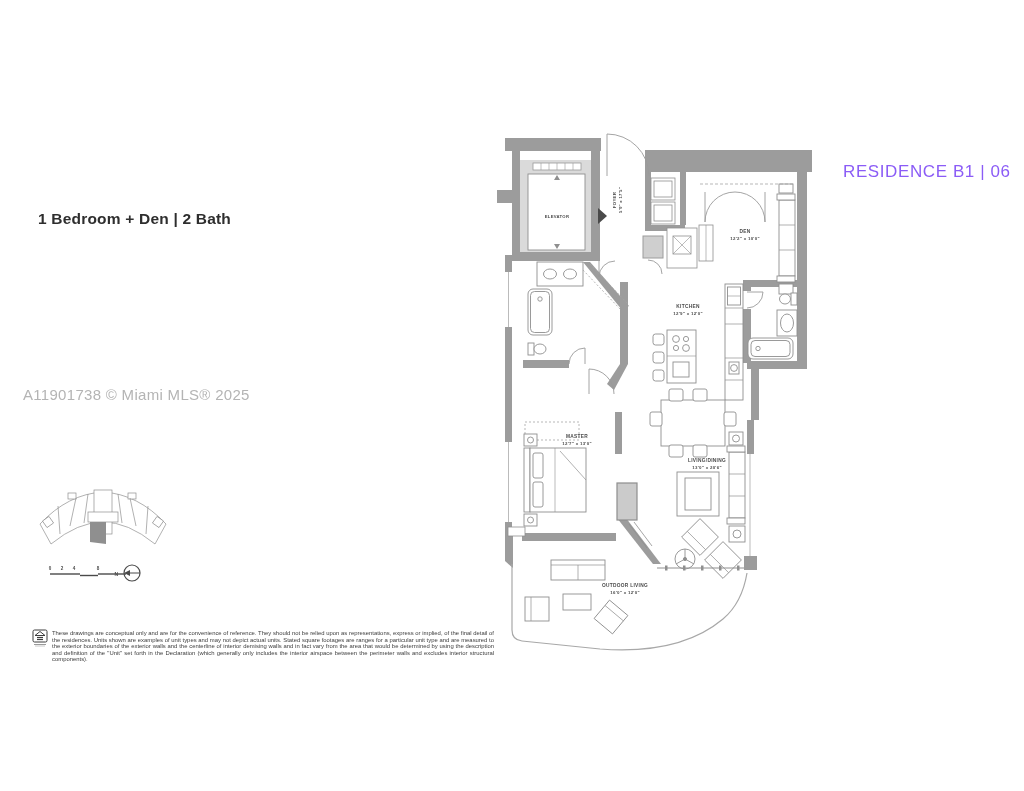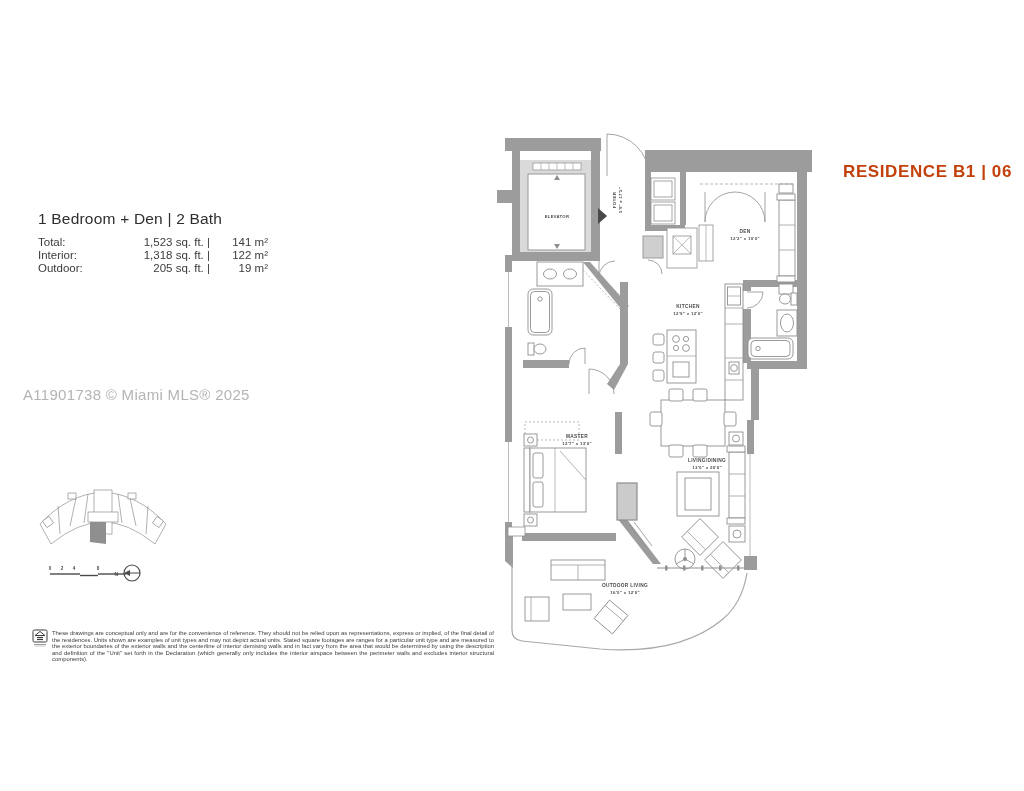--- a/index.html
+++ b/index.html
@@ -3,25 +3,25 @@
 <meta charset="utf-8">
 <style>
   html,body{margin:0;padding:0;}
   body{
     width:1024px;height:791px;position:relative;background:#ffffff;
     font-family:"Liberation Sans", sans-serif;overflow:hidden;
   }
   .abs{position:absolute;}
   
   #residence-title{
-    left:843px;top:162px;font-size:17px;letter-spacing:.6px;color:#c2410c;font-weight:bold;
+    left:843px;top:162px;font-size:17px;letter-spacing:.6px;color:#8b5cf6;
   }
   
   #summary{left:38px;top:210px;color:#3c3c3c;}
-  #summary .heading{font-size:15.5px;font-weight:400;color:#2e2e2e;margin:0 0 8px 0;letter-spacing:.2px;}
+  #summary .heading{font-size:15.5px;font-weight:700;color:#2e2e2e;margin:0 0 16px 0;letter-spacing:.2px;}
   #summary .rows{display:grid;grid-template-columns:70px 102px 58px;row-gap:0px;font-size:11.5px;line-height:13px;}
   #summary .rows .lab{text-align:left;}
   #summary .rows .imp{text-align:right;}
   #summary .rows .met{text-align:right;}
   
   #watermark{left:23px;top:386px;font-size:15px;color:#b4b4b4;letter-spacing:.3px;}
   
   #disclaimer{left:52px;top:630px;width:442px;font-size:5.9px;line-height:6.5px;color:#3d3d3d;text-align:justify;}
   #eho{left:32px;top:629px;}
   
@@ -30,31 +30,20 @@
   svg text{font-family:"Liberation Sans", sans-serif;}
   .roomlabel{fill:#4a4a4a;font-weight:bold;letter-spacing:.3px;}
 </style>
 </head>
 <body>
 
 <div class="abs" id="residence-title">RESIDENCE B1 | 06</div>
 
 <div class="abs" id="summary">
   <div class="heading">1 Bedroom + Den | 2 Bath</div>
-  <div class="rows">
-    <span class="lab">Total:</span>
-    <span class="imp">1,523 sq. ft. |</span>
-    <span class="met">141 m²</span>
-    <span class="lab">Interior:</span>
-    <span class="imp">1,318 sq. ft. |</span>
-    <span class="met">122 m²</span>
-    <span class="lab">Outdoor:</span>
-    <span class="imp">205 sq. ft. |</span>
-    <span class="met">19 m²</span>
-  </div>
 </div>
 
 <div class="abs" id="watermark">A11901738 © Miami MLS® 2025</div>
 
 <svg class="abs" id="floorplan" width="330" height="550" viewBox="0 0 330 550">
   <g stroke="none">
 
     <g fill="#9c9c9c">
       <rect x="10" y="26" width="96" height="13"></rect>
       <rect x="17" y="39" width="8" height="110"></rect>

